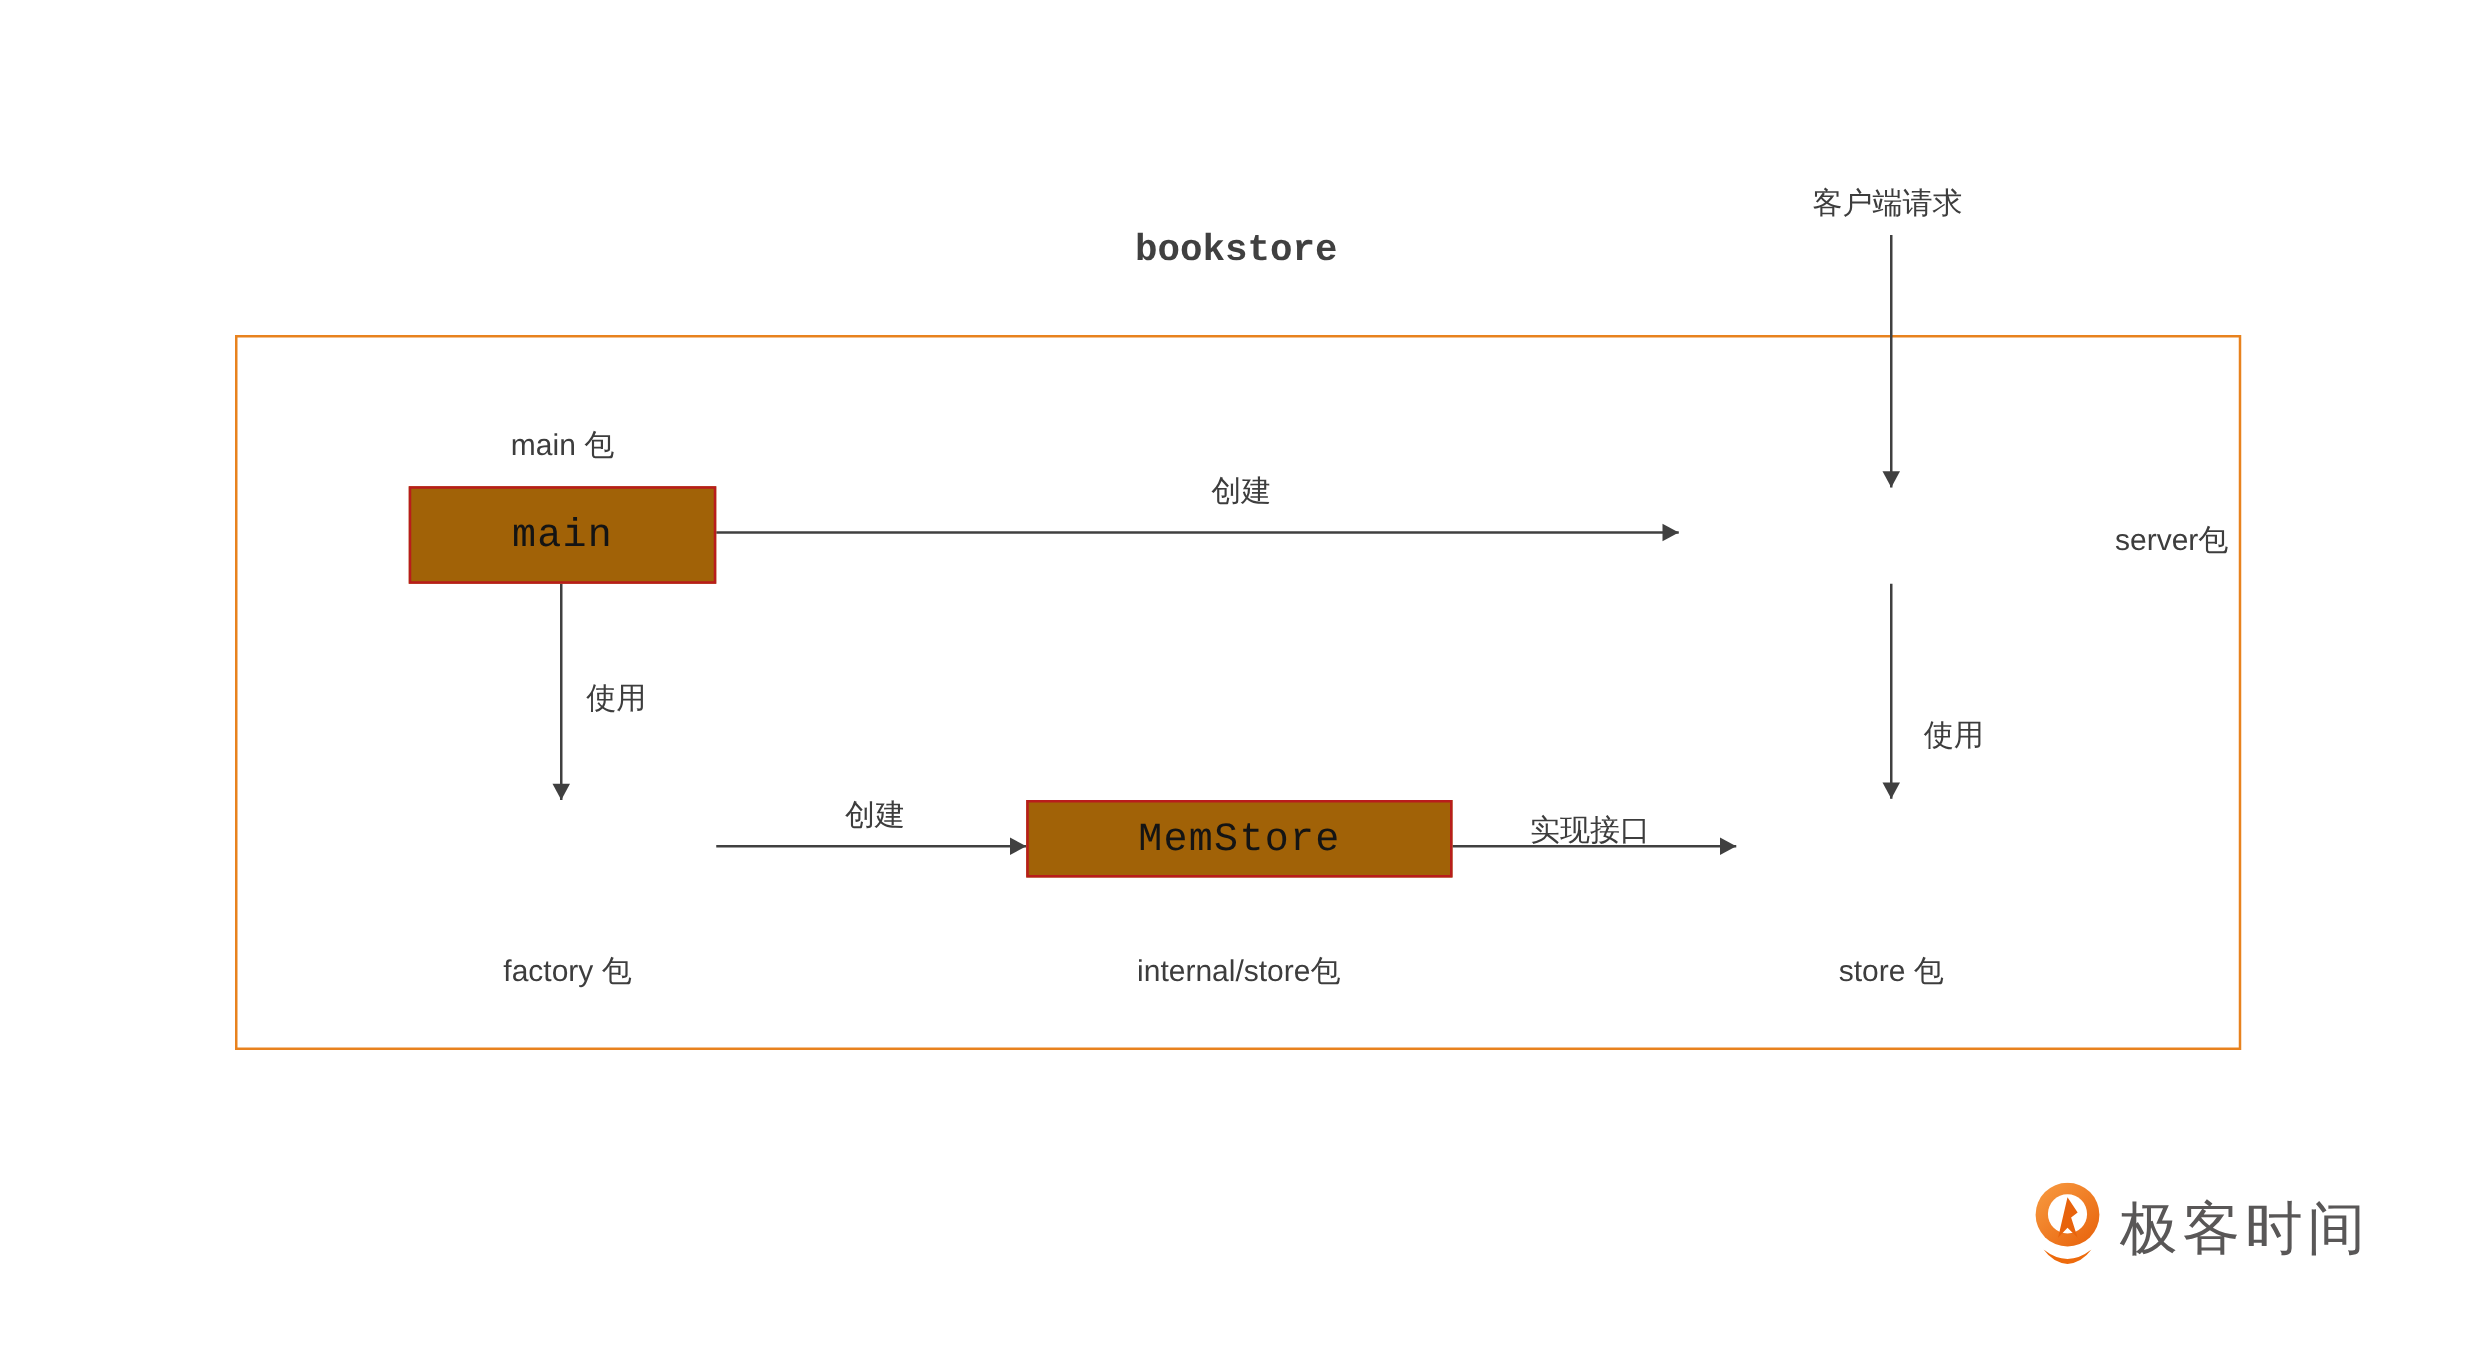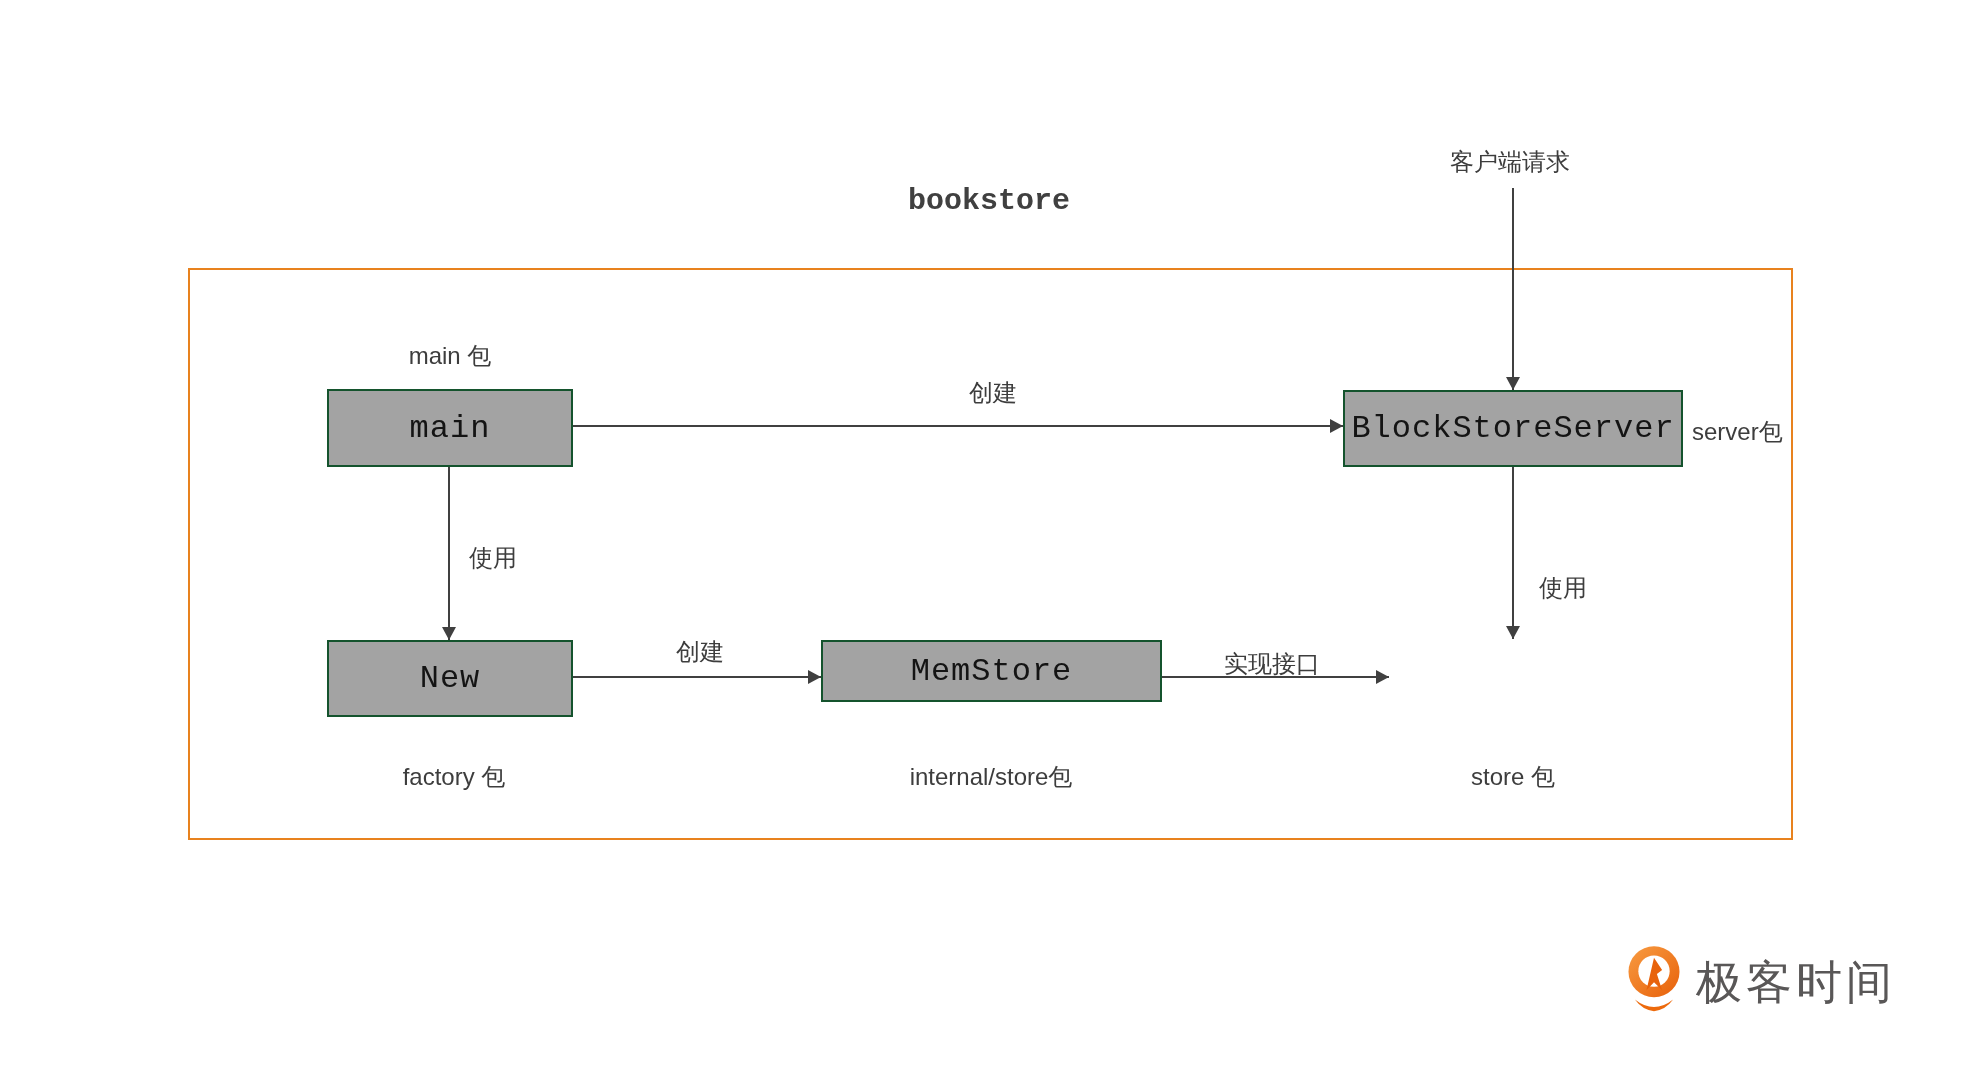--- a/index.html
+++ b/index.html
@@ -15,21 +15,21 @@
     border:2px solid #E8821E;box-sizing:border-box;background:transparent;
   }
   #title{
     position:absolute;left:989px;top:184px;transform:translateX(-50%);
     font-family:"Liberation Mono","DejaVu Sans Mono",monospace;
     font-weight:bold;font-size:30px;color:#404040;letter-spacing:0px;white-space:nowrap;
   }
 
   
   .node{
-    position:absolute;background:#a3a3a3;border:2px solid #14532d;box-sizing:border-box;
+    position:absolute;background:#a16207;border:2px solid #b91c1c;box-sizing:border-box;
     display:flex;align-items:center;justify-content:center;
     font-family:"Liberation Mono","DejaVu Sans Mono",monospace;
     font-size:32px;color:#141414;letter-spacing:1px;white-space:nowrap;
   }
   #box-main {left:327px;top:389px;width:246px;height:78px;}
   #box-bss  {left:1343px;top:390px;width:340px;height:77px;}
   #box-new  {left:327px;top:640px;width:246px;height:77px;}
   #box-mem  {left:821px;top:640px;width:341px;height:62px;}
   #box-store{left:1389px;top:639px;width:247px;height:78px;}
 
@@ -96,22 +96,20 @@
   <div id="arr-create2" class="arrow-h"></div>
   <div id="arr-impl" class="arrow-h"></div>
 
   <div id="lbl-create1" class="lbl centered">创建</div>
   <div id="lbl-use1" class="lbl centered">使用</div>
   <div id="lbl-create2" class="lbl centered">创建</div>
   <div id="lbl-impl" class="lbl centered">实现接口</div>
   <div id="lbl-use2" class="lbl centered">使用</div>
 
   <div id="box-main" class="node">main</div>
-  <div id="box-bss" class="node">BlockStoreServer</div>
-  <div id="box-new" class="node">New</div>
   <div id="box-mem" class="node">MemStore</div>
 
   <div id="pkg-main" class="pkg centered">main 包</div>
   <div id="pkg-server" class="pkg">server包</div>
   <div id="pkg-factory" class="pkg centered">factory 包</div>
   <div id="pkg-internal" class="pkg centered">internal/store包</div>
   <div id="pkg-store" class="pkg centered">store 包</div>
 
   <div id="logo">
     <svg width="58" height="70" viewBox="0 0 100 120" aria-hidden="true">

